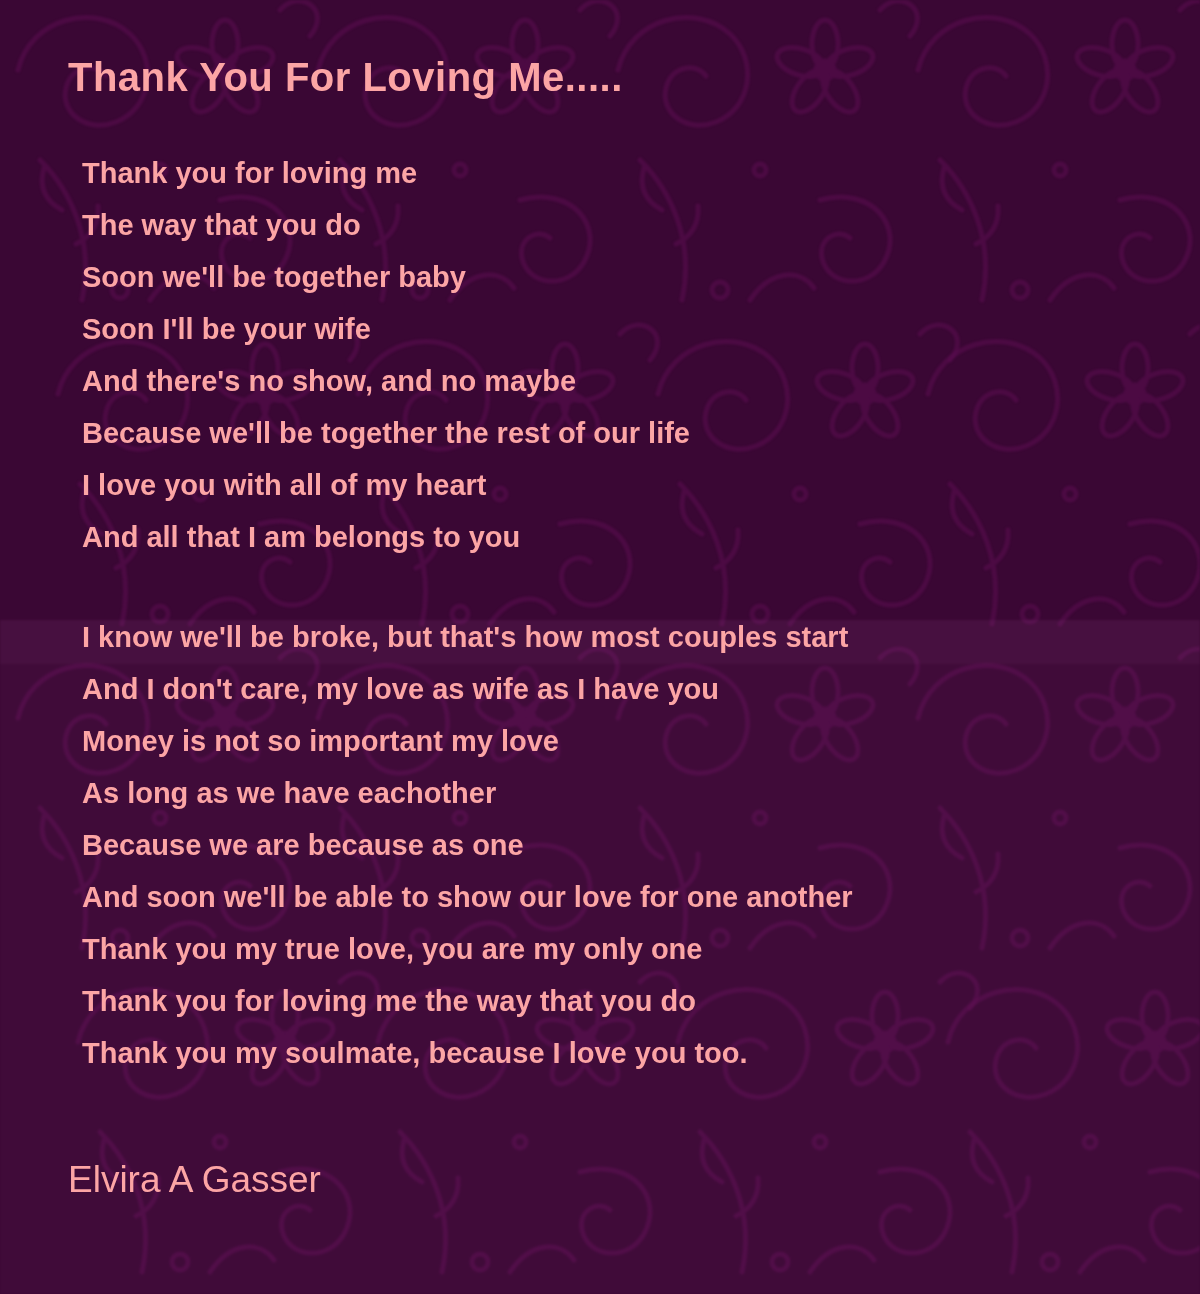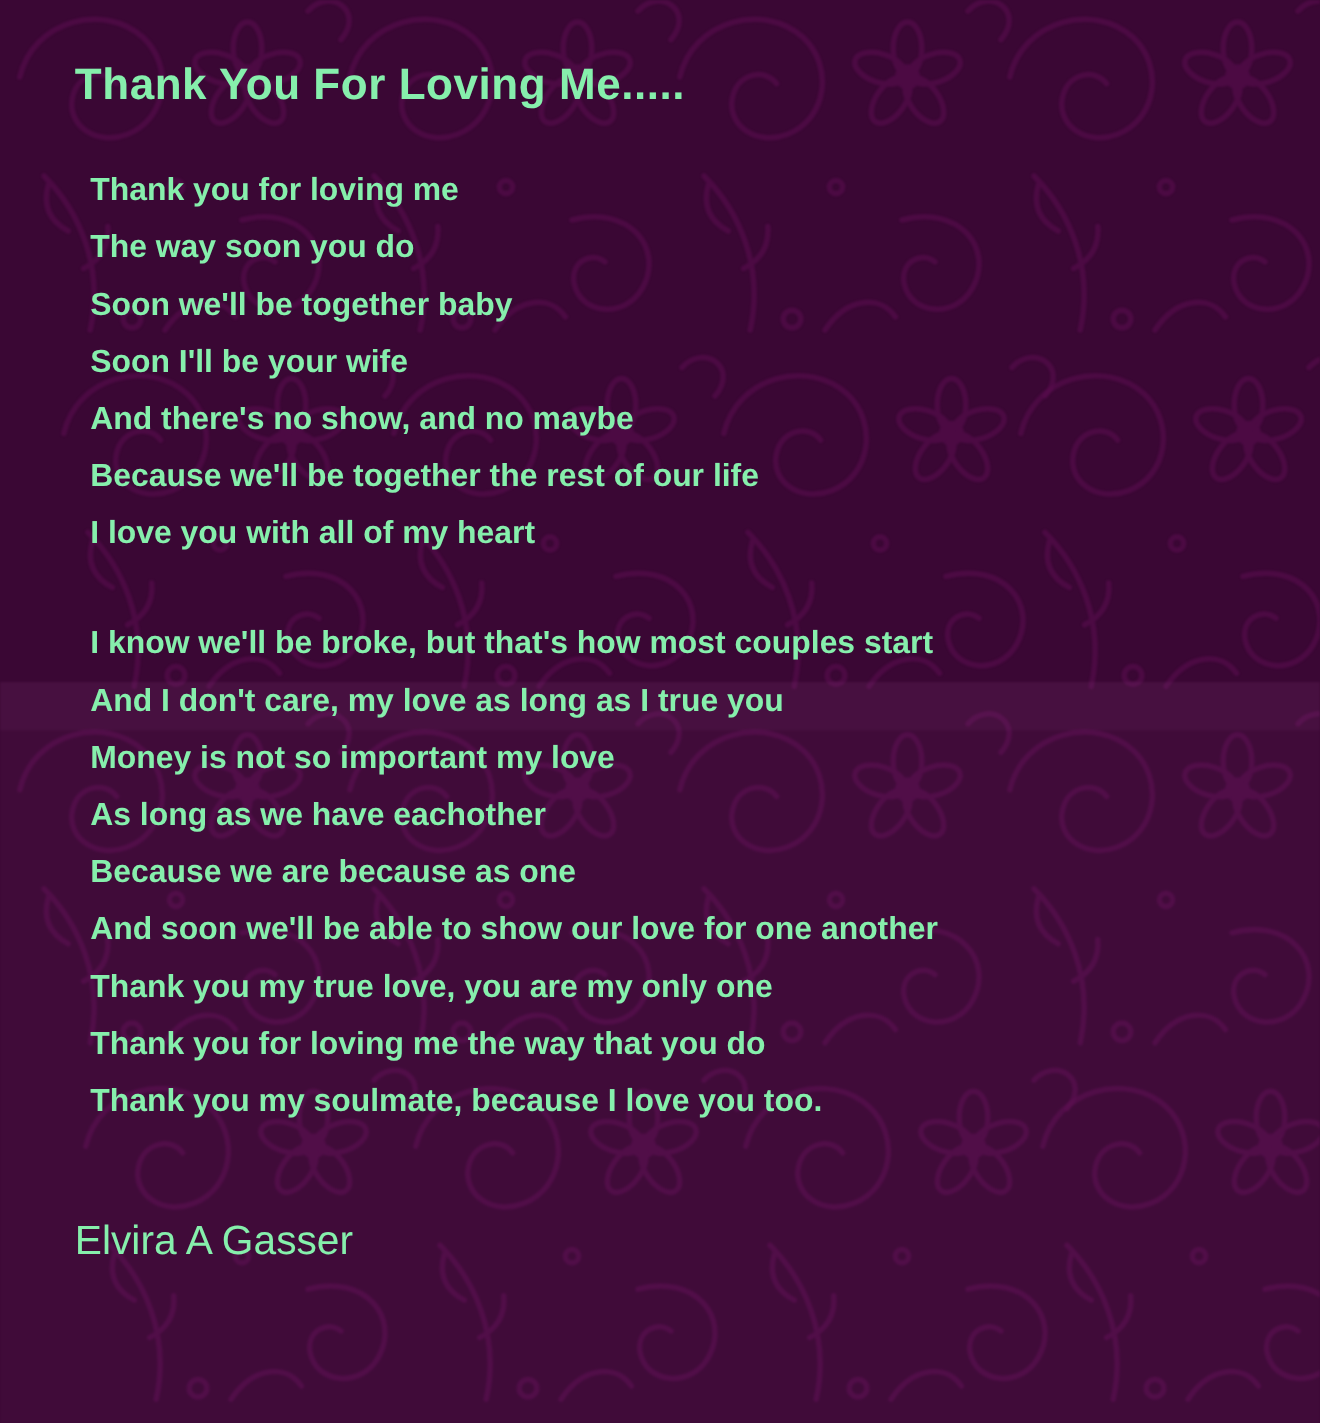--- a/index.html
+++ b/index.html
@@ -109,35 +109,36 @@
 
   <use href="#damask-tile" x="0" y="972" transform="translate(60,0)"></use>
   <use href="#damask-tile" x="300" y="972" transform="translate(60,0)"></use>
   <use href="#damask-tile" x="600" y="972" transform="translate(60,0)"></use>
   <use href="#damask-tile" x="870" y="972" transform="translate(60,0)"></use>
 
   <rect x="0" y="620" width="1200" height="674" fill="#C76AB3" opacity="0.045"></rect>
   <rect x="0" y="620" width="1200" height="44" fill="#C76AB3" opacity="0.055"></rect>
 </svg>
 
-<div class="content" style="color: #86efac;">
+<div class="content" style="color: #fca5a5;">
   <h1 class="poem-title">Thank You For Loving Me.....</h1>
 
   <div class="stanza stanza-first">
       <div class="line">Thank you for loving me</div>
-      <div class="line">The way soon you do</div>
+      <div class="line">The way that you do</div>
       <div class="line">Soon we'll be together baby</div>
       <div class="line">Soon I'll be your wife</div>
       <div class="line">And there's no show, and no maybe</div>
       <div class="line">Because we'll be together the rest of our life</div>
       <div class="line">I love you with all of my heart</div>
+      <div class="line">And all that I am belongs to you</div>
     </div>
   <div class="stanza">
       <div class="line">I know we'll be broke, but that's how most couples start</div>
-      <div class="line">And I don't care, my love as long as I true you</div>
+      <div class="line">And I don't care, my love as wife as I have you</div>
       <div class="line">Money is not so important my love</div>
       <div class="line">As long as we have eachother</div>
       <div class="line">Because we are because as one</div>
       <div class="line">And soon we'll be able to show our love for one another</div>
       <div class="line">Thank you my true love, you are my only one</div>
       <div class="line">Thank you for loving me the way that you do</div>
       <div class="line">Thank you my soulmate, because I love you too.</div>
     </div>
 
   <div class="poem-author">Elvira A Gasser</div>

